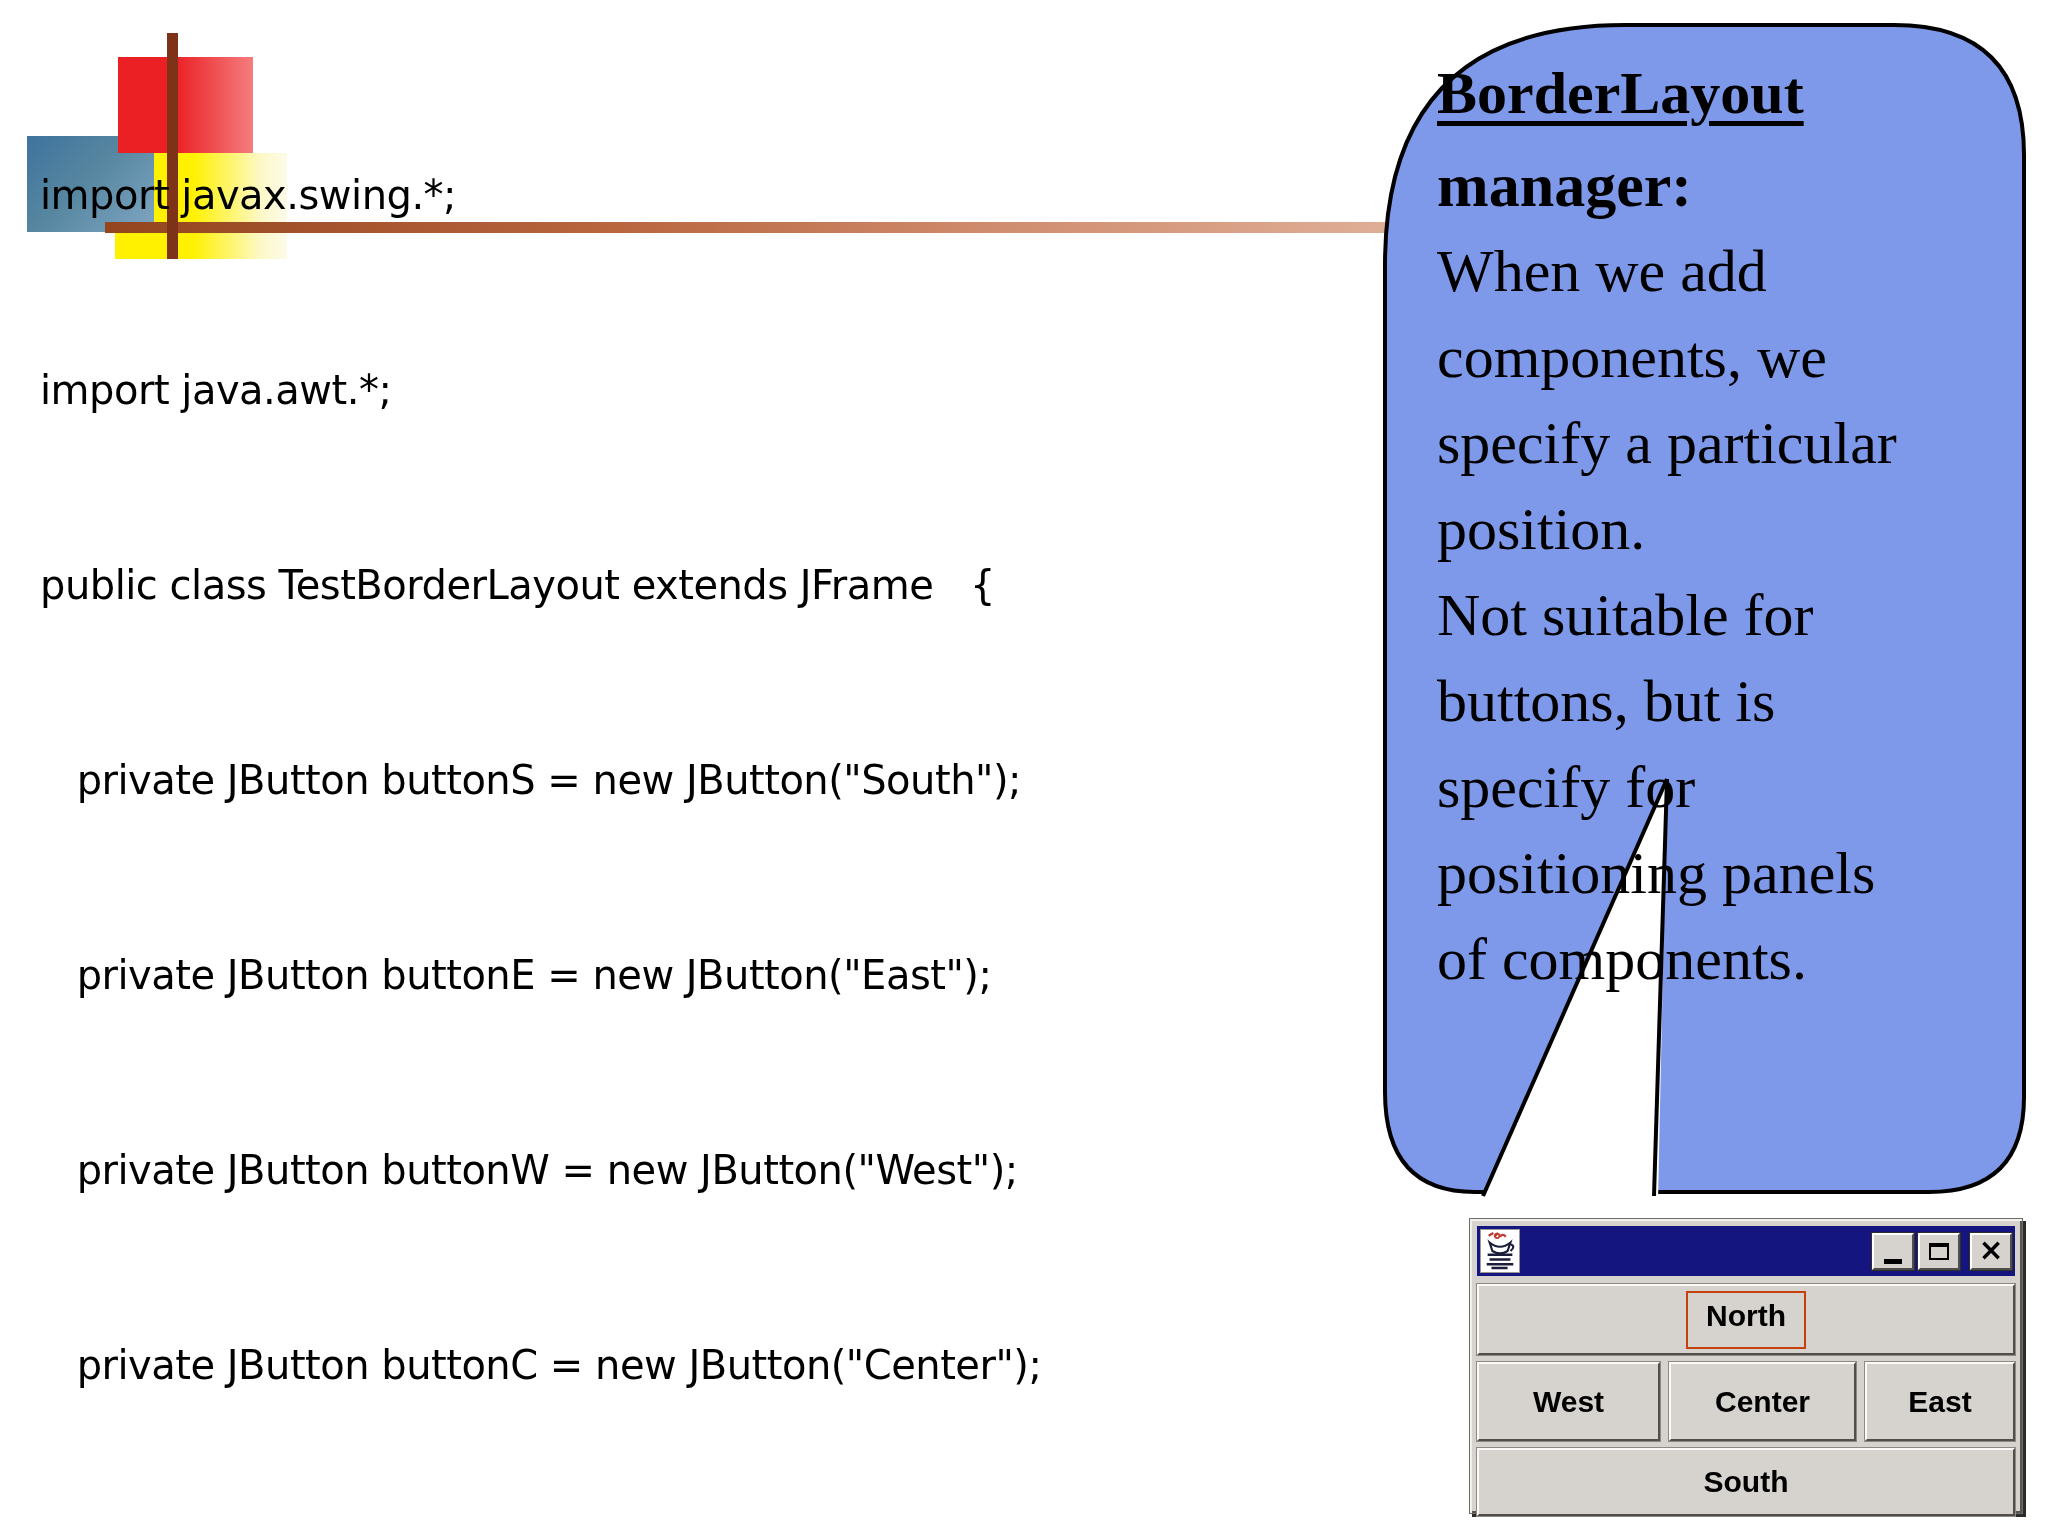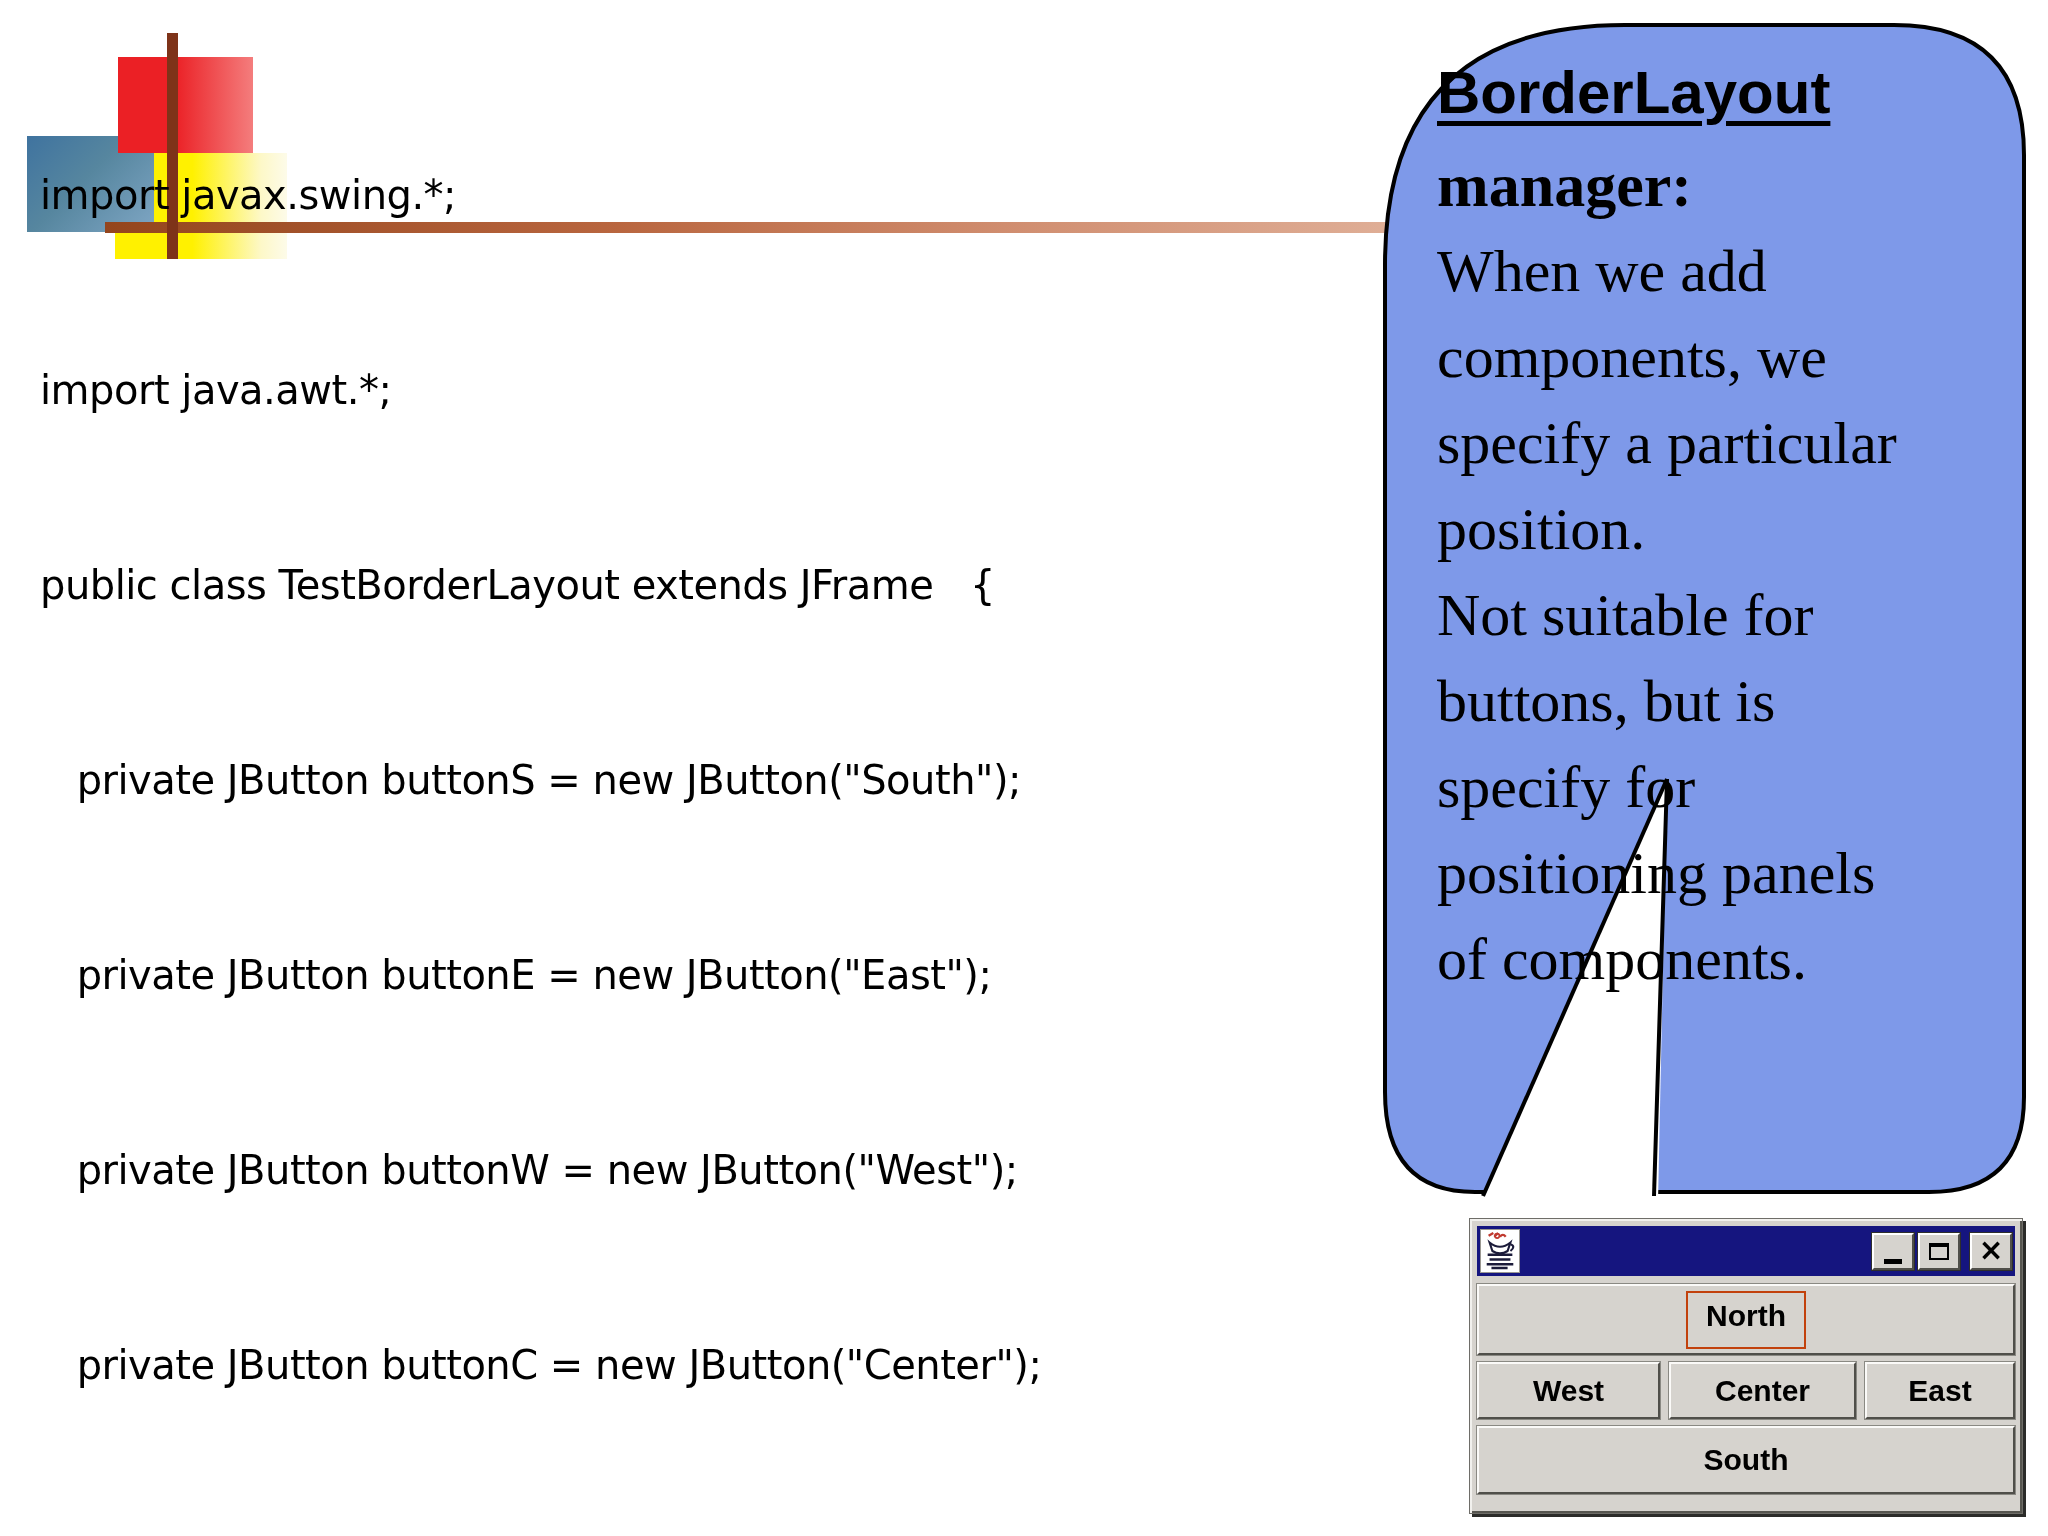--- a/index.html
+++ b/index.html
@@ -25,21 +25,21 @@
   #code { position:absolute; left:40px; top:33px; z-index:5; color:#000;
     font-family:"DejaVu Sans", sans-serif; font-size:40px; line-height:65px;
     white-space:pre; letter-spacing:-0.5px; }
   .code-line { min-height:65px; }
   
   #bubble-layer { position:absolute; left:0; top:0; width:2048px; height:1536px;
     z-index:6; pointer-events:none; }
   #bubble-text { position:absolute; left:1437px; top:50px; width:575px; z-index:7; color:#000; }
   .bt-row { height:86px; line-height:86px; white-space:nowrap; }
   .bt-title span {
-    font-family:Liberation Sans, sans-serif; font-weight:bold; font-size:60px;
+    font-family:Liberation Serif, serif; font-weight:bold; font-size:60px;
     text-decoration:underline; text-decoration-thickness:5px; text-underline-offset:8px; }
   .bt-sub { margin-top:6px; }
   .bt-sub span {
     font-family:"Liberation Serif","DejaVu Serif", serif; font-weight:bold; font-size:62px;
     text-decoration-thickness:5px; text-underline-offset:8px; }
   .bt-line { font-family:"Liberation Serif","DejaVu Serif", serif; font-size:60px; }
   
   #jwindow { position:absolute; left:1469px; top:1218px; width:554px; height:296px; z-index:8;
     background:#D6D3CE; border:1px solid #6E6D68; padding:7px;
     box-shadow: inset 2px 2px 0 #F2F1EE, inset -2px -2px 0 #56554F, 3px 3px 0 #2B2B29; }
@@ -54,21 +54,21 @@
   .glyph-min { width:18px; height:5px; background:#000; margin-top:20px; }
   .glyph-max { width:20px; height:17px; border:2px solid #000; border-top-width:4px; }
   .glyph-close { font-weight:bold; font-size:30px; line-height:1; color:#000;
     font-family:"DejaVu Sans", sans-serif; margin-top:-2px; }
   .jbtn { background:#D6D3CE; color:#000;
     border:2px solid; border-color:#FBFAF8 #504F4A #504F4A #FBFAF8;
     box-shadow:0 0 0 1px #8A8983;
     display:flex; align-items:center; justify-content:center;
     font-family:"Liberation Sans","DejaVu Sans", sans-serif; font-weight:bold; font-size:30px; }
   #btn-north { margin-top:8px; width:100%; height:71px; }
-  #mid-row { display:flex; gap:9px; margin-top:7px; height:57px;justify-content:flex-end; }
+  #mid-row { display:flex; gap:9px; margin-top:7px; height:79px;justify-content:flex-end; }
   #btn-west { flex:0 0 183px; }
   #btn-center { flex:1 1 auto; }
   #btn-east { flex:0 0 150px; }
   #btn-south { margin-top:7px; width:100%; height:68px; }
   .focus-ring { border:2px solid #c2410c; padding:6px 18px 14px; }
 </style>
 </head>
 <body>
 
 <div id="slide">

